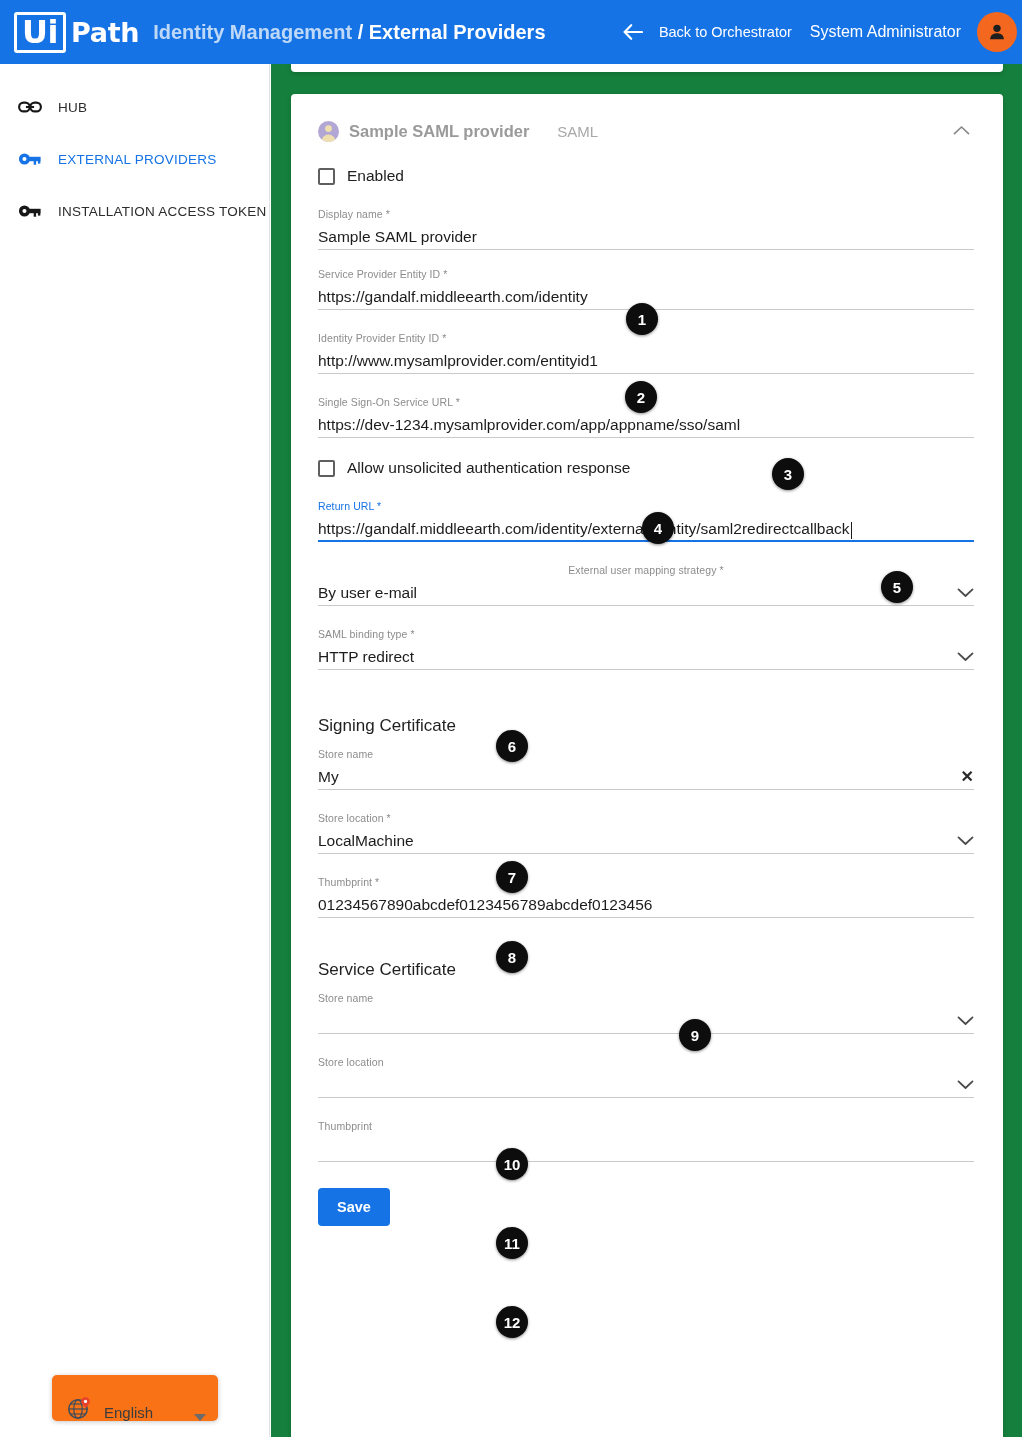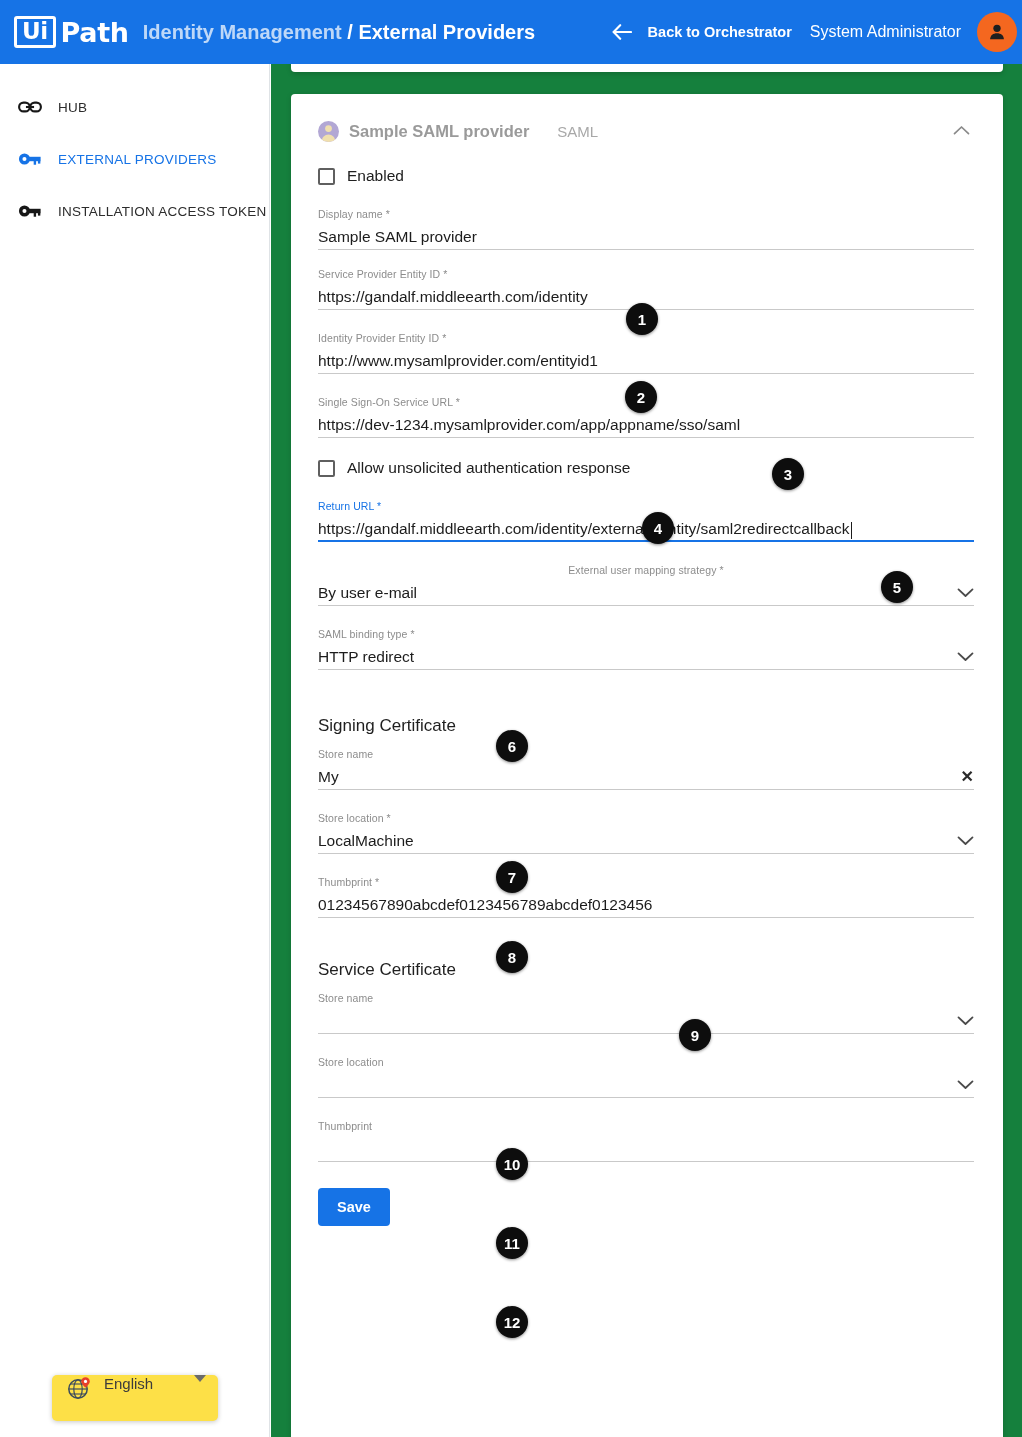--- a/index.html
+++ b/index.html
@@ -21,21 +21,21 @@
     padding: 0 0 0 14px;
     z-index: 20;
   }
   .logo-box {
     border: 3px solid #ffffff;
     border-radius: 3px;
     padding: 1px 5px 2px 5px;
     margin-right: 5px;
   }
   .logo-ui {
-    color: #ffffff; font-size: 23px; font-weight: 700;
+    color: #ffffff; font-size: 32px; font-weight: 700;
     letter-spacing: -0.5px; line-height: 1;
     font-family: "DejaVu Sans", sans-serif;
   }
   .logo-path {
     color: #ffffff; font-size: 27px; font-weight: 700;
     letter-spacing: -0.3px; margin-right: 14px;
     font-family: "DejaVu Sans", sans-serif;
   }
   .app-title {
     font-size: 20px; font-weight: 700;
@@ -44,21 +44,21 @@
   }
   .app-title .sep { color: #ffffff; }
   .app-title .page { color: #ffffff; }
   .topbar-right {
     margin-left: auto;
     display: flex; align-items: center; gap: 0;
     height: 100%;
   }
   .back-link {
     display: flex; align-items: flex-start; gap: 16px;
-    color: #ffffff; font-size: 14.5px; font-weight: 700;
+    color: #ffffff; font-size: 14.5px; font-weight: 400;
     cursor: pointer; padding: 0 18px 0 0;
     white-space: nowrap;
   }
   .arrow-left { display: block; }
   .admin-name {
     color: #ffffff; font-size: 16px; font-weight: 400;
     white-space: nowrap; margin-right: 16px;
   }
   .avatar {
     width: 40px; height: 40px; border-radius: 50%;
@@ -86,24 +86,24 @@
     font-size: 13.5px; font-weight: 400; letter-spacing: .25px;
     color: #2c2c2c; white-space: nowrap;
   }
   .nav-item.active .nav-label { color: #1673e6; }
   .nav-icon { width: 26px; height: 22px; display:flex; align-items:center; justify-content:flex-start; flex:none; }
 
   
   .lang-picker {
     position: absolute; left: 52px; bottom: 16px;
     width: 166px; height: 46px;
-    background: #fde047;
+    background: #f97316;
     border-radius: 5px;
     box-shadow: 0 1px 5px rgba(0,0,0,.22);
-    display: flex; align-items: flex-start;
+    display: flex; align-items: flex-end;
     padding: 0 12px 0 14px;
     cursor: pointer;
   }
   .globe-wrap { position: relative; width: 26px; height: 26px; flex:none; }
   .lang-label { font-size: 15px; color: #3c3c3c; margin-left: 12px; }
   .lang-caret {
     margin-left: auto;
     width: 0; height: 0;
     border-left: 6px solid transparent;
     border-right: 6px solid transparent;

